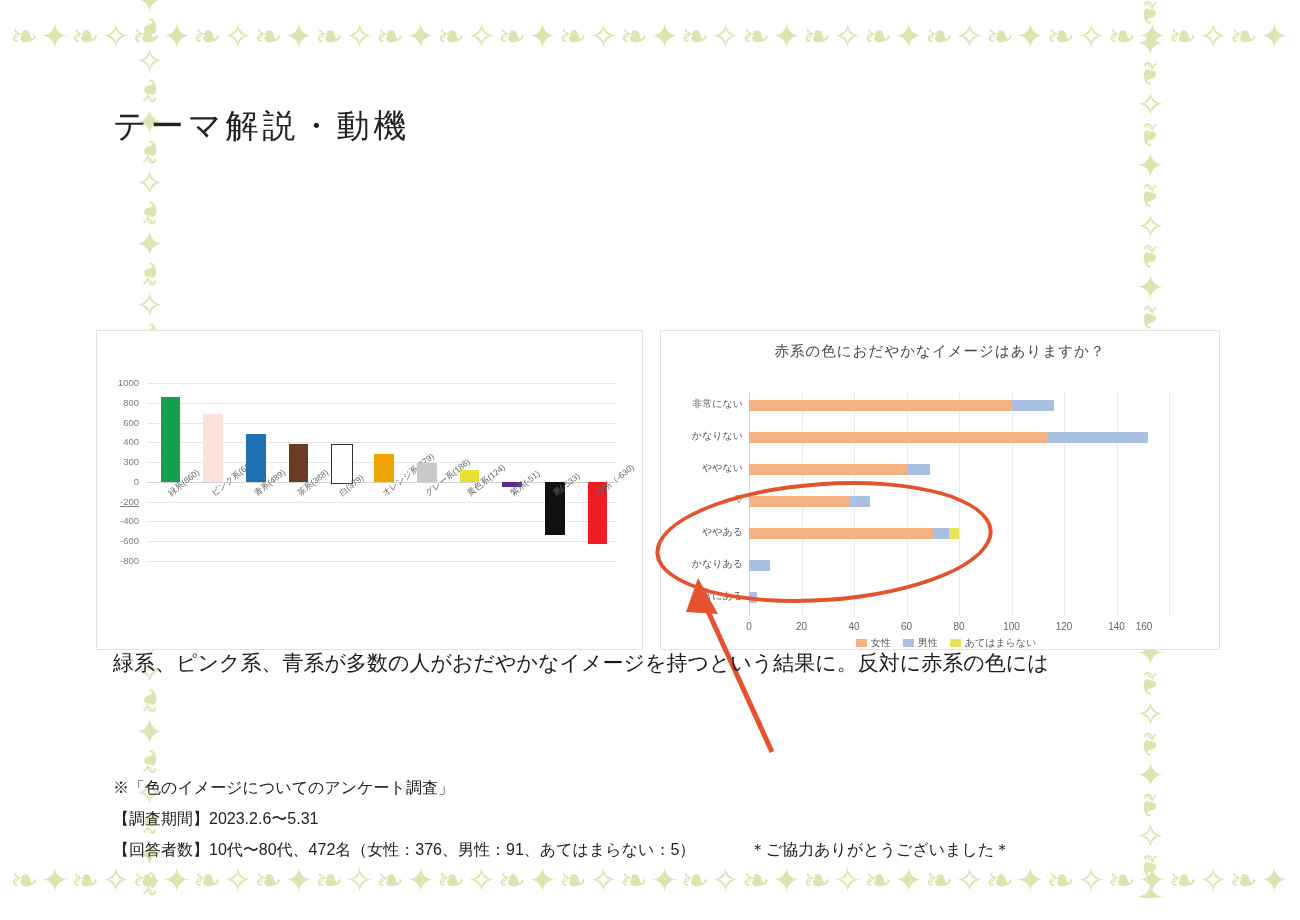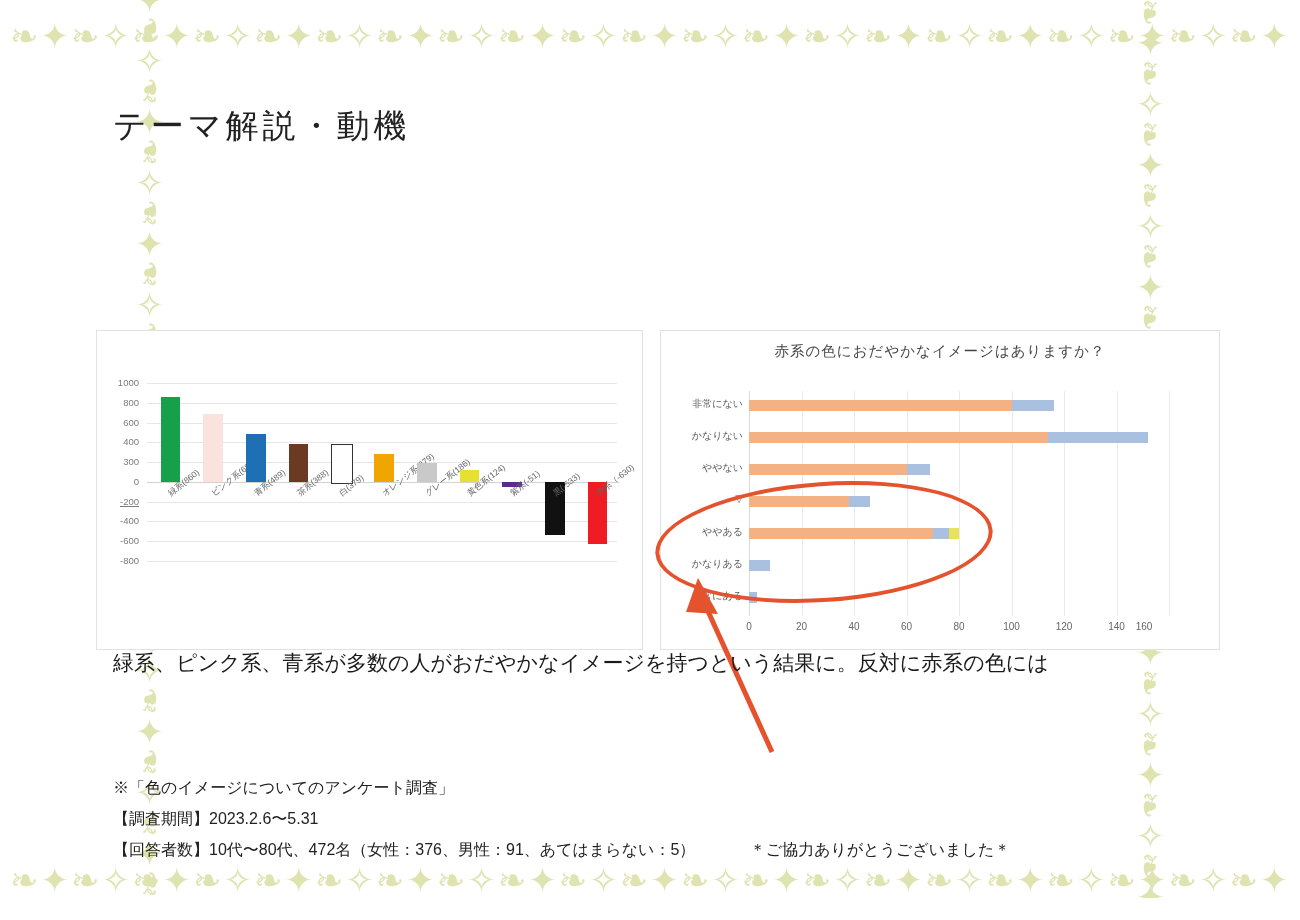--- a/index.html
+++ b/index.html
@@ -196,20 +196,21 @@
       <div class="r-seg" title="女性 38" style="left: 88px; top: 165px; width: 99.75px; background: rgb(244, 177, 131);"></div>
       <div class="r-seg" title="男性 8" style="left: 187.75px; top: 165px; width: 21px; background: rgb(169, 192, 224);"></div>
       <div class="r-cat" style="left: 16px; top: 194px;">ややある</div>
       <div class="r-seg" title="女性 70" style="left: 88px; top: 197px; width: 183.75px; background: rgb(244, 177, 131);"></div>
       <div class="r-seg" title="男性 6" style="left: 271.75px; top: 197px; width: 15.75px; background: rgb(169, 192, 224);"></div>
       <div class="r-seg" title="あてはまらない 4" style="left: 287.5px; top: 197px; width: 10.5px; background: rgb(232, 227, 90);"></div>
       <div class="r-cat" style="left: 16px; top: 226px;">かなりある</div>
       <div class="r-seg" title="男性 8" style="left: 88px; top: 229px; width: 21px; background: rgb(169, 192, 224);"></div>
       <div class="r-cat" style="left: 16px; top: 258px;">非常にある</div>
       <div class="r-seg" title="男性 3" style="left: 88px; top: 261px; width: 7.875px; background: rgb(169, 192, 224);"></div>
+      <div class="legend" style="top: 305px;"><span class="key" style="background: rgb(244, 177, 131);"></span><span>女性</span><span class="key" style="background: rgb(169, 192, 224);"></span><span>男性</span><span class="key" style="background: rgb(232, 227, 90);"></span><span>あてはまらない</span></div>
     </div>
 </div>
 
 <div class="ellipse"></div>
 <svg class="arrow-svg" viewBox="0 0 160 190">
   <line x1="92" y1="182" x2="22" y2="28" stroke="#e4522e" stroke-width="5"></line>
   <polygon points="18,8 38,44 6,42" fill="#e4522e"></polygon>
 </svg>
 
 <div class="summary">

